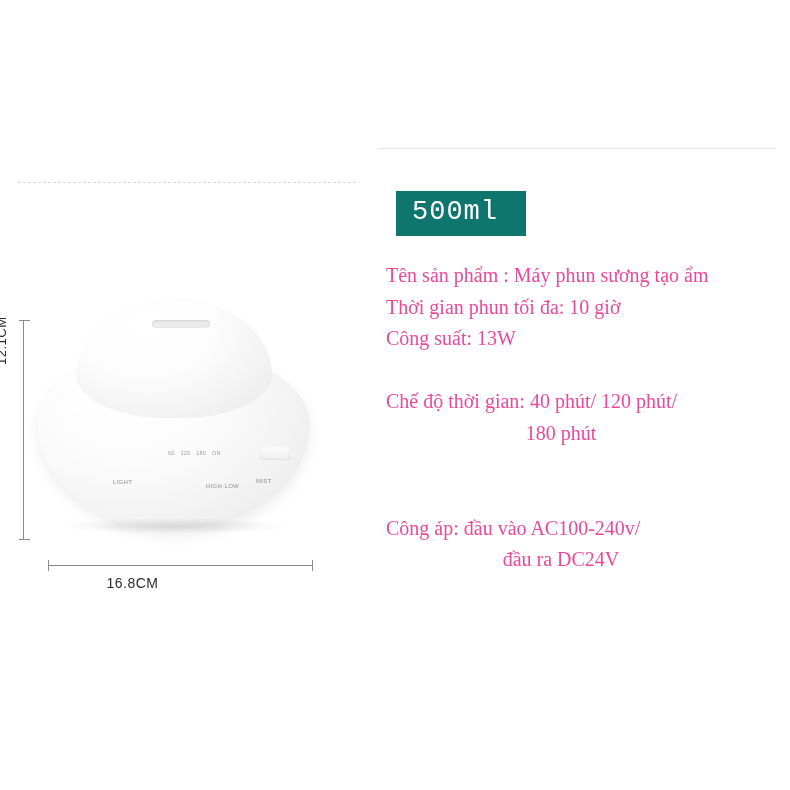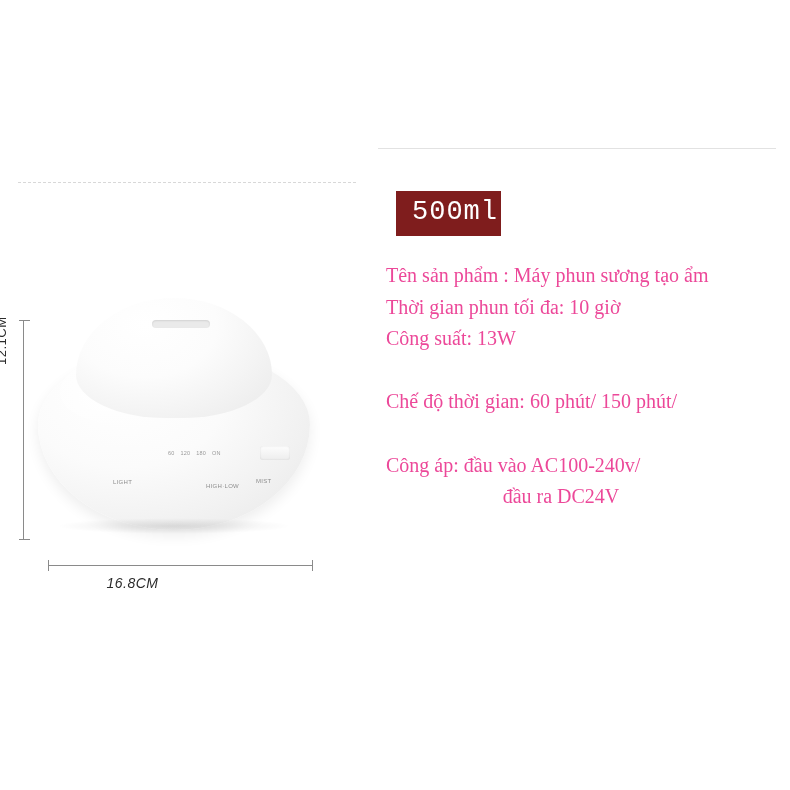--- a/index.html
+++ b/index.html
@@ -185,43 +185,42 @@
   .dim-h-label {
     position: absolute;
     left: 0;
     top: 425px;
     width: 265px;
     text-align: center;
     font-family: "Liberation Sans", sans-serif;
     font-size: 14px;
     color: #2b2b2b;
     letter-spacing: 0.5px;
-    font-style: italic;
   }
 
   
   #right-panel {
     position: absolute;
     left: 378px;
     top: 148px;
     width: 400px;
   }
   .rule-top {
     width: 398px;
     border-top: 1px solid #e2e2e2;
     margin-bottom: 42px;
   }
   #capacity-badge {
     display: inline-block;
-    background: #7f1d1d;
+    background: #0f766e;
     color: #ffffff;
     font-family: "Liberation Mono", monospace;
     font-size: 27px;
     line-height: 1;
-    padding: 8px 3px 10px 16px;
+    padding: 8px 28px 10px 16px;
     letter-spacing: 1px;
     margin-left: 18px;
   }
   #spec-list {
     margin: 24px 0 0 8px;
     padding: 0;
     list-style: none;
   }
   #spec-list li {
     font-size: 20px;
@@ -277,21 +276,22 @@
   <div id="right-panel">
     <div class="rule-top"></div>
 
     <div id="capacity-badge">500ml</div>
 
     <ul id="spec-list">
       <li>Tên sản phẩm : Máy phun sương tạo ẩm</li>
       <li>Thời gian phun tối đa: 10 giờ</li>
       <li>Công suất: 13W</li>
       <li>
-        <span>Chế độ thời gian: 60 phút/ 150 phút/</span>
+        <span>Chế độ thời gian: 40 phút/ 120 phút/</span>
+        <span class="indent-line">180 phút</span>
       </li>
       <li>
         <span>Công áp: đầu vào AC100-240v/</span>
         <span class="indent-line">đầu ra DC24V</span>
       </li>
     </ul>
   </div>
 
 </div>
 

